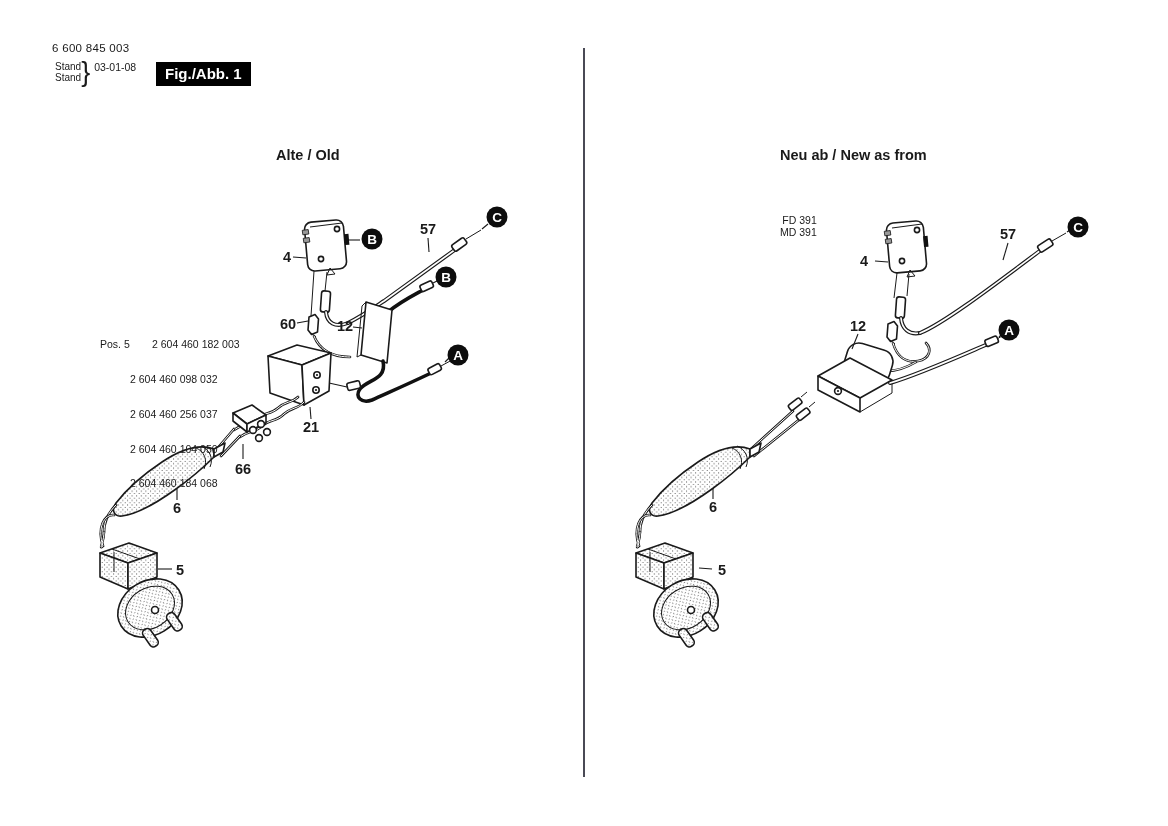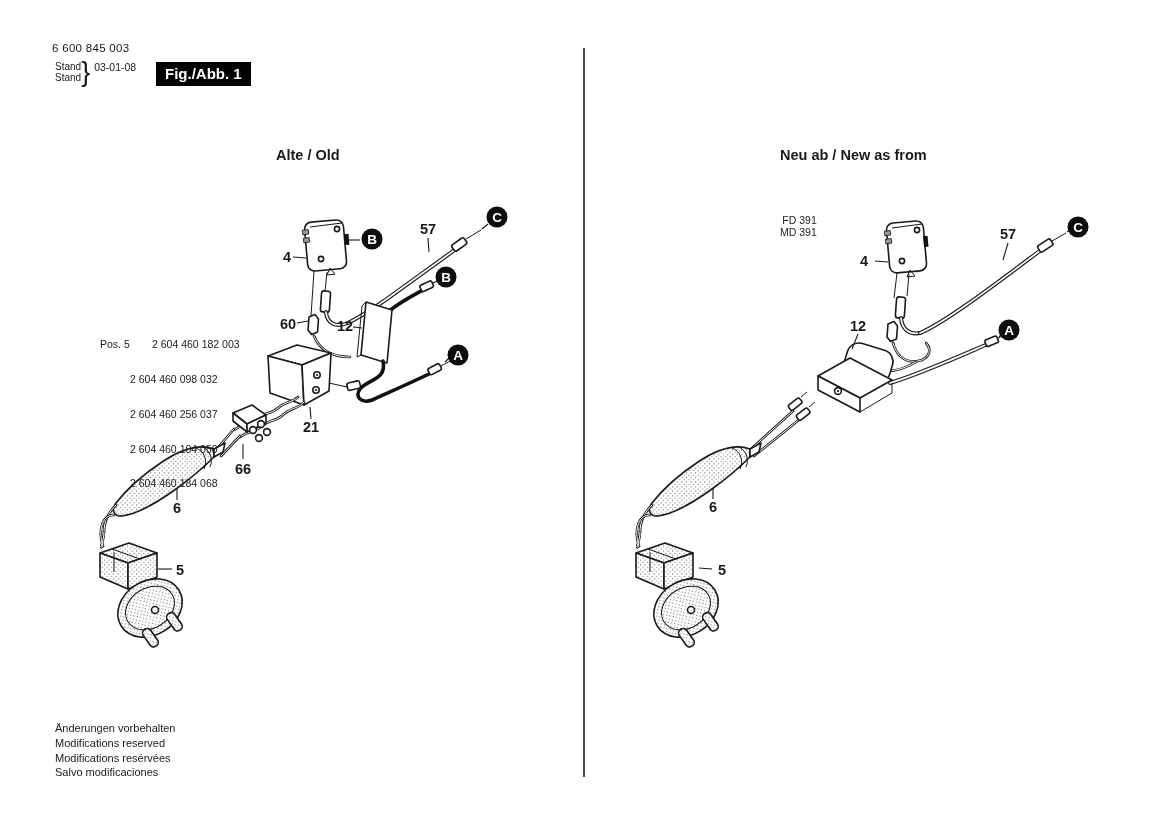--- a/index.html
+++ b/index.html
@@ -311,20 +311,14 @@
 
   <div class="abs badge" style="left:372px;top:239px">B</div>
   <div class="abs badge" style="left:497px;top:217px">C</div>
   <div class="abs badge" style="left:446px;top:277px">B</div>
   <div class="abs badge" style="left:458px;top:355px">A</div>
   <div class="abs badge" style="left:1078px;top:227px">C</div>
   <div class="abs badge" style="left:1009px;top:330px">A</div>
 
   <div class="abs divider" style="left:583px;top:48px;height:729px"></div>
 
-  <div class="abs footer" style="left:55px;top:721px">
-    <div>Änderungen vorbehalten</div>
-    <div>Modifications reserved</div>
-    <div>Modifications resérvées</div>
-    <div>Salvo modificaciones</div>
-  </div>
 
 </div>
 
 </body></html>

